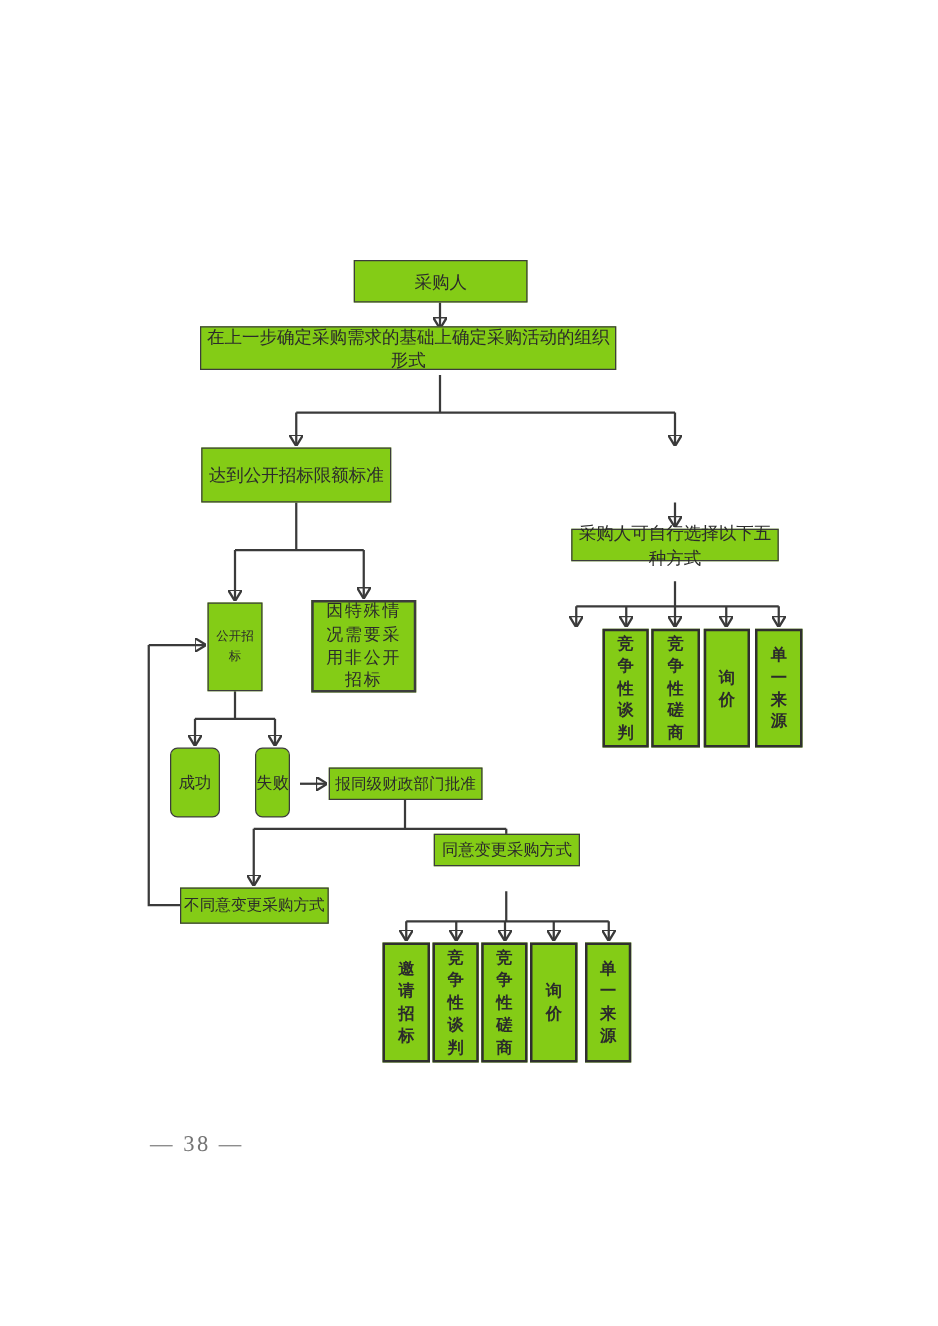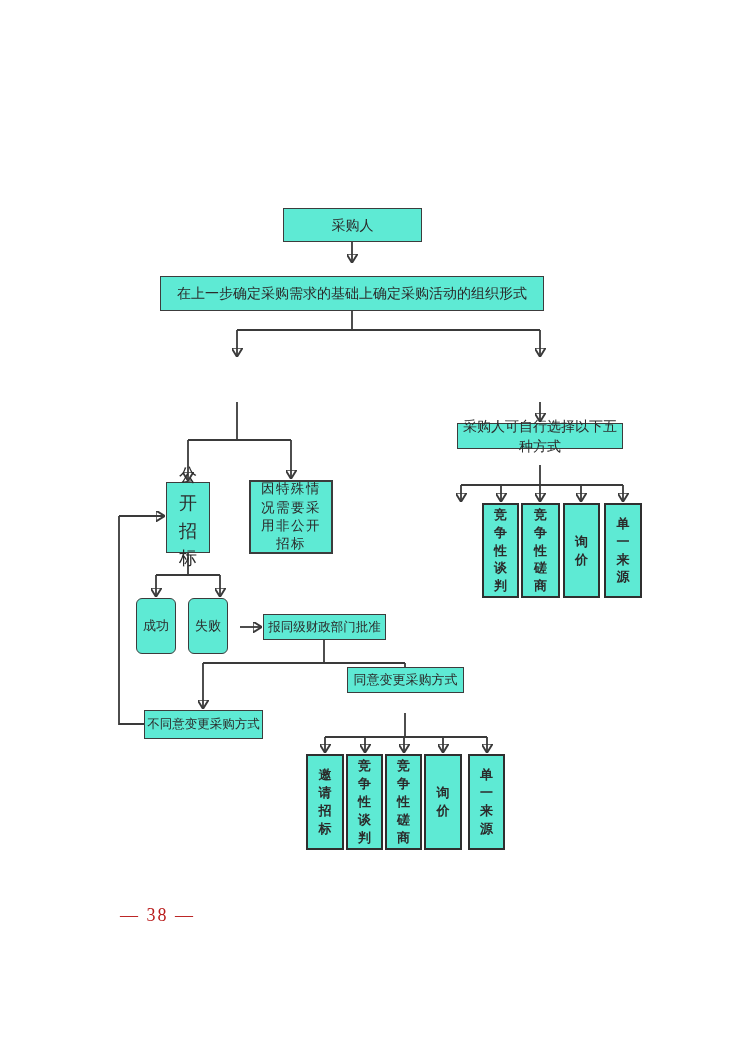--- a/index.html
+++ b/index.html
@@ -5,39 +5,39 @@
   html,body{margin:0;padding:0;background:#ffffff;}
   .page{
     position:relative;width:750px;height:1061px;background:#ffffff;overflow:hidden;
     font-family:"Liberation Sans","DejaVu Sans",sans-serif;color:#2b2b2b;
   }
   .title{
     position:absolute;left:0;top:126px;width:750px;text-align:center;
     font-size:29px;font-weight:700;letter-spacing:1px;color:#1f1f1f;
   }
   .box{
-    position:absolute;box-sizing:border-box;border:1.6px solid #3c3c3c;background:#5eead4;
+    position:absolute;box-sizing:border-box;border:1.6px solid #3c3c3c;background:#84cc16;
     display:flex;align-items:center;justify-content:center;text-align:center;
     color:#2b2b2b;line-height:1.35;
   }
   .box span{display:block;}
   .rounded{border-radius:6px;}
   .vbox{border-width:2px;border-color:#2f2f2f;font-weight:700;}
   .vtext{width:15px;word-break:break-all;text-align:center;line-height:1.38;font-size:13px;}
   .wrap158{width:158px;word-break:break-all;font-size:14px;line-height:1.45;}
   .wrap60{width:60px;word-break:break-all;font-size:13.5px;letter-spacing:1.5px;line-height:1.36;}
-  .wrap30{width:30px;word-break:break-all;font-size:18px;line-height:1.55;}
+  .wrap30{width:30px;word-break:break-all;font-size:10px;line-height:1.55;}
   .f14{font-size:14px;}
   .f13{font-size:13px;}
   .f125{font-size:12.5px;}
   svg.connectors{position:absolute;left:0;top:0;pointer-events:none;}
   svg.connectors path{stroke:#3a3a3a;stroke-width:1.8;fill:none;}
   .page-number{
     position:absolute;left:120px;top:905px;font-family:"Liberation Serif","DejaVu Serif",serif;
-    font-size:18px;color:#b91c1c;letter-spacing:2px;
+    font-size:18px;color:#737373;letter-spacing:2px;
   }
 </style>
 </head>
 <body>
 
 <div class="page">
 
 
   <svg class="connectors" width="750" height="1061" viewBox="0 0 750 1061" aria-hidden="true">
     <defs>
@@ -79,43 +79,46 @@
     <path d="M443,737 V752" marker-end="url(#arr)"></path>
     <path d="M487,737 V752" marker-end="url(#arr)"></path>
     <path d="M144,724 H119 V516"></path>
     <path d="M119,516 H164" marker-end="url(#arr)"></path>
   </svg>
 
   <div class="box f14" style="left:283px;top:208px;width:139px;height:34px">
     <span>采购人</span>
   </div>
 
-  <div class="box f14" style="left:160px;top:276px;width:384px;height:35px">
+  <div class="box f14" style="left:160px;top:261px;width:333px;height:35px">
     <span>在上一步确定采购需求的基础上确定采购活动的组织形式</span>
   </div>
 
+  <div class="box f14" style="left:161px;top:358px;width:152px;height:44px">
+    <span>达到公开招标限额标准</span>
+  </div>
 
 
   <div class="box" style="left:457px;top:423px;width:166px;height:26px">
     <span class="wrap158">采购人可自行选择以下五种方式</span>
   </div>
 
   <div class="box" style="left:166px;top:482px;width:44px;height:71px">
     <span class="wrap30">公开招标</span>
   </div>
 
   <div class="box" style="left:249px;top:480px;width:84px;height:74px;border-width:2px">
     <span class="wrap60">因特殊情况需要采用非公开招标</span>
   </div>
 
   <div class="box rounded f13" style="left:136px;top:598px;width:40px;height:56px">
     <span>成功</span>
   </div>
 
-  <div class="box rounded f13" style="left:188px;top:598px;width:40px;height:56px">
+  <div class="box rounded f13" style="left:204px;top:598px;width:28px;height:56px">
     <span>失败</span>
   </div>
 
   <div class="box f125" style="left:263px;top:614px;width:123px;height:26px">
     <span>报同级财政部门批准</span>
   </div>
 
   <div class="box f125" style="left:144px;top:710px;width:119px;height:29px">
     <span>不同意变更采购方式</span>
   </div>

